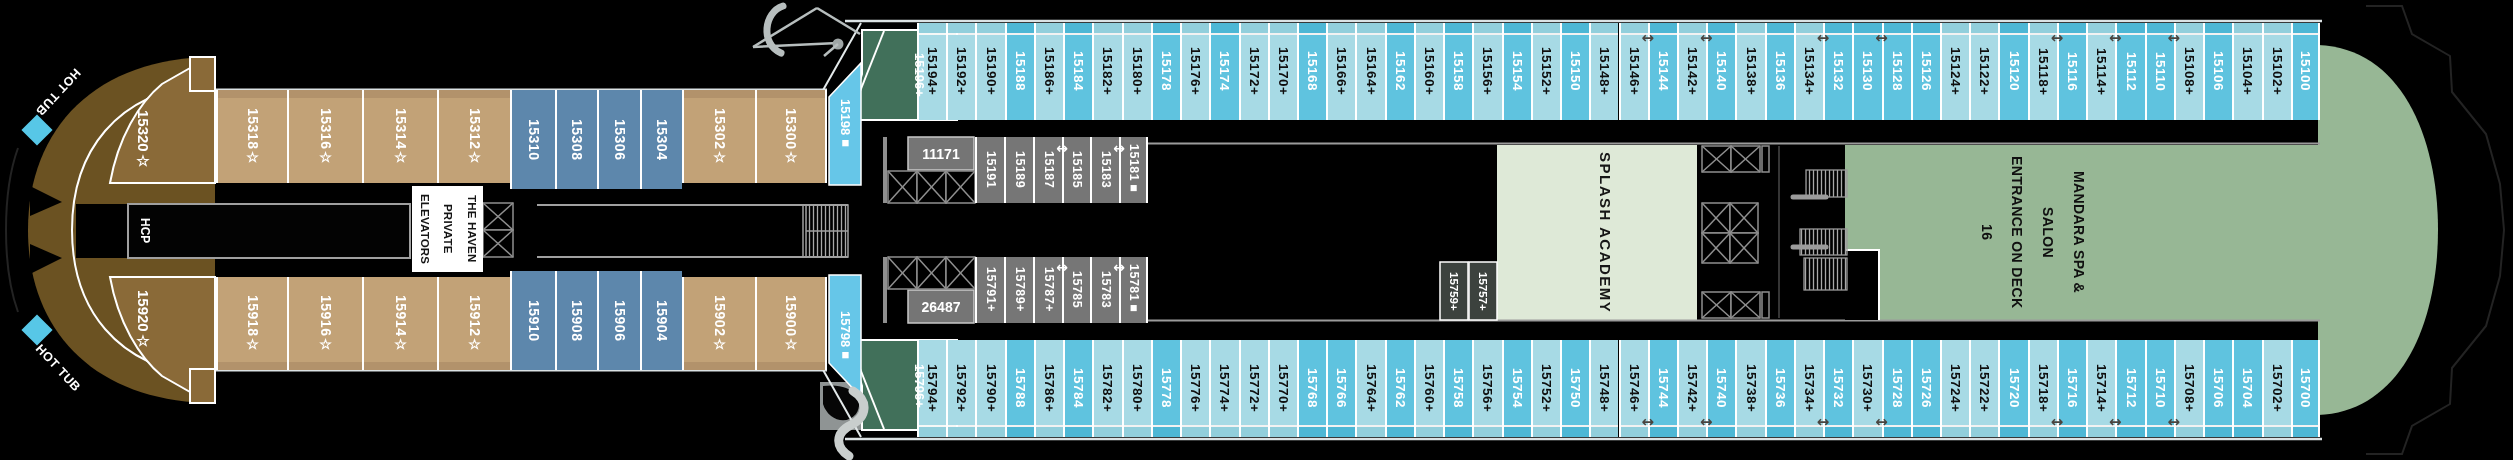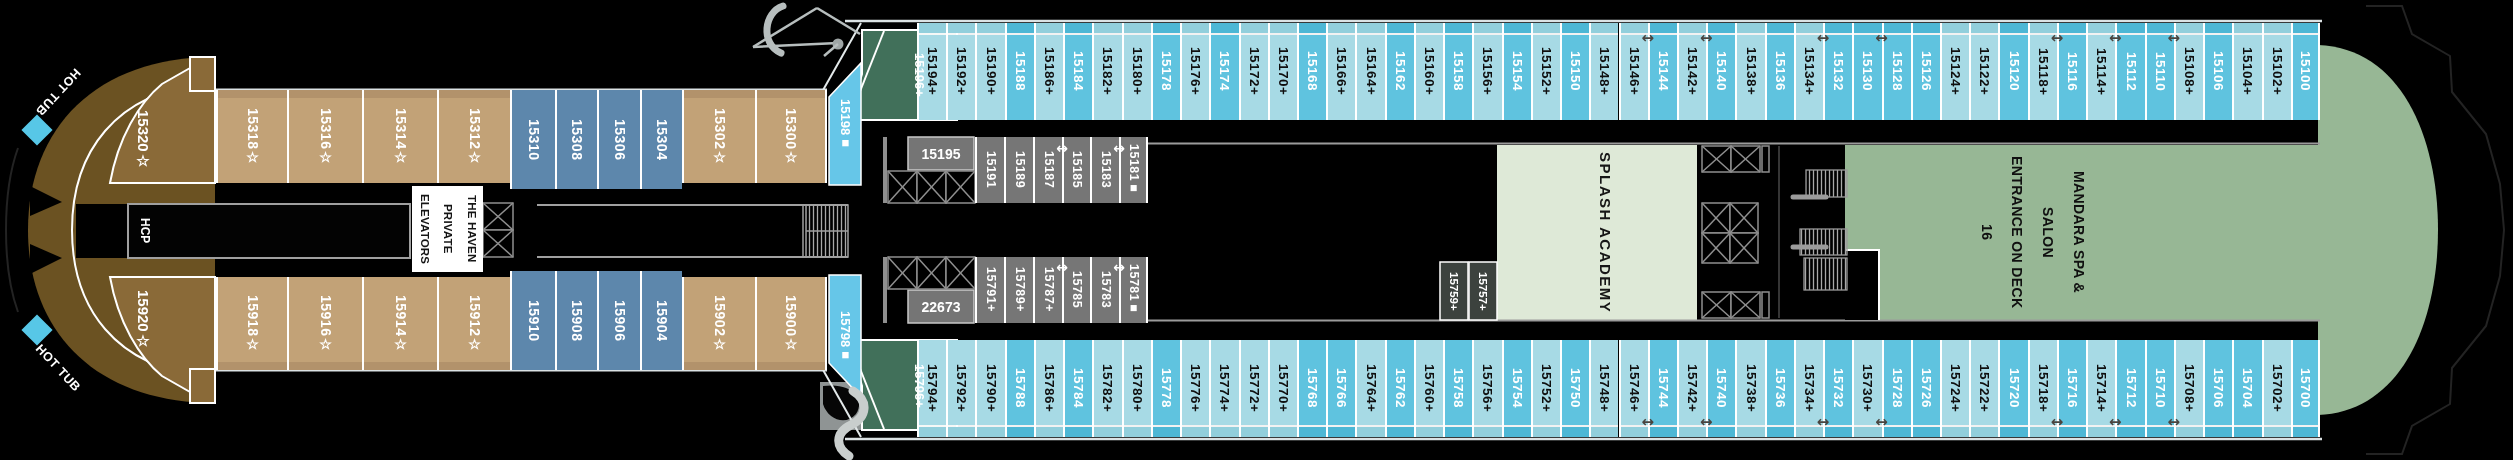--- a/index.html
+++ b/index.html
@@ -347,22 +347,22 @@
   <div class="lbl vtext" id="hcp-label" style="left:133px;top:204px;width:24px;height:54px;">HCP</div>
   <div class="lbl" id="haven-box" style="left:412px;top:186px;width:71px;height:86px;">
     <span>THE HAVEN</span>
     <span>PRIVATE</span>
     <span>ELEVATORS</span>
   </div>
   <div class="lbl vtext corner-lbl" style="left:830px;top:70px;width:31px;height:110px;">15198■</div>
   <div class="lbl vtext corner-lbl" style="left:898px;top:36px;width:42px;height:78px;">15196+</div>
   <div class="lbl vtext corner-lbl" style="left:830px;top:282px;width:31px;height:110px;">15798■</div>
   <div class="lbl vtext corner-lbl" style="left:898px;top:348px;width:42px;height:76px;">15796+</div>
-  <div class="lbl box-lbl" style="left:908px;top:137px;width:66px;height:33px;">15195</div>
-  <div class="lbl box-lbl" style="left:908px;top:290px;width:66px;height:33px;">22673</div>
+  <div class="lbl box-lbl" style="left:908px;top:137px;width:66px;height:33px;">11171</div>
+  <div class="lbl box-lbl" style="left:908px;top:290px;width:66px;height:33px;">26487</div>
   <div class="lbl vtext" id="splash-label" style="left:1585px;top:150px;width:40px;height:165px;">SPLASH ACADEMY</div>
   <div class="lbl" id="spa-label" style="left:2030px;top:148px;width:64px;height:168px;">
     <span>MANDARA SPA &amp; SALON</span>
     <span>ENTRANCE ON DECK 16</span>
   </div>
   <div class="lbl vtext spacab-lbl" style="left:1440px;top:262px;width:28px;height:58px;">15759+</div>
   <div class="lbl vtext spacab-lbl" style="left:1469px;top:262px;width:28px;height:58px;">15757+</div>
 
 </div>
 

